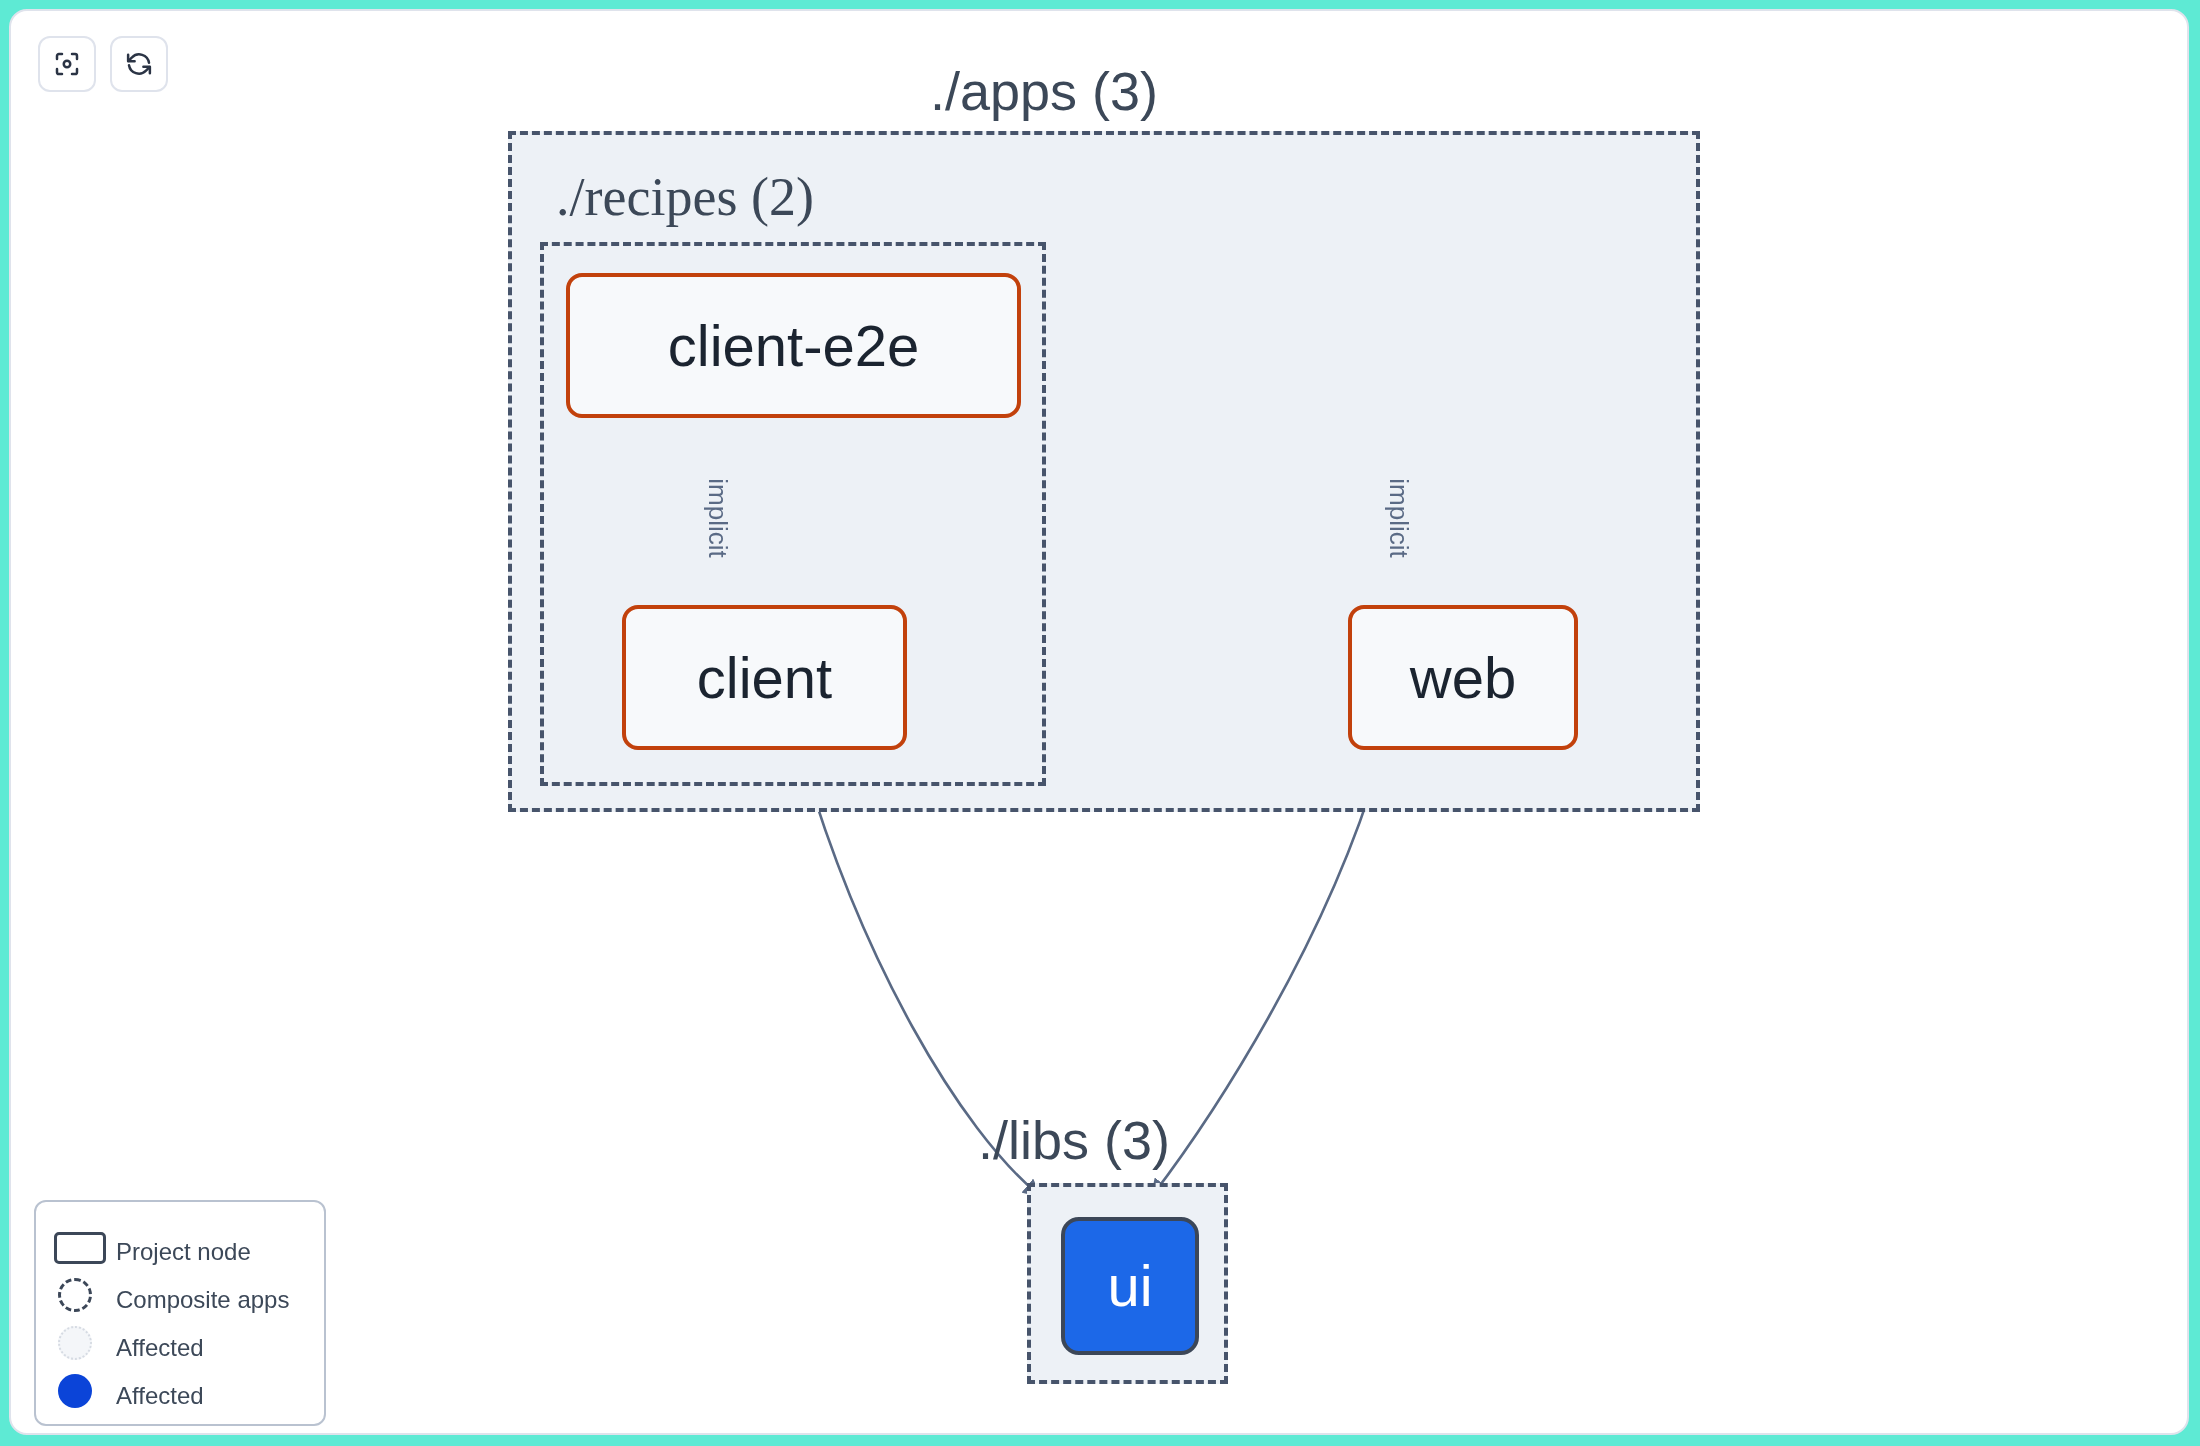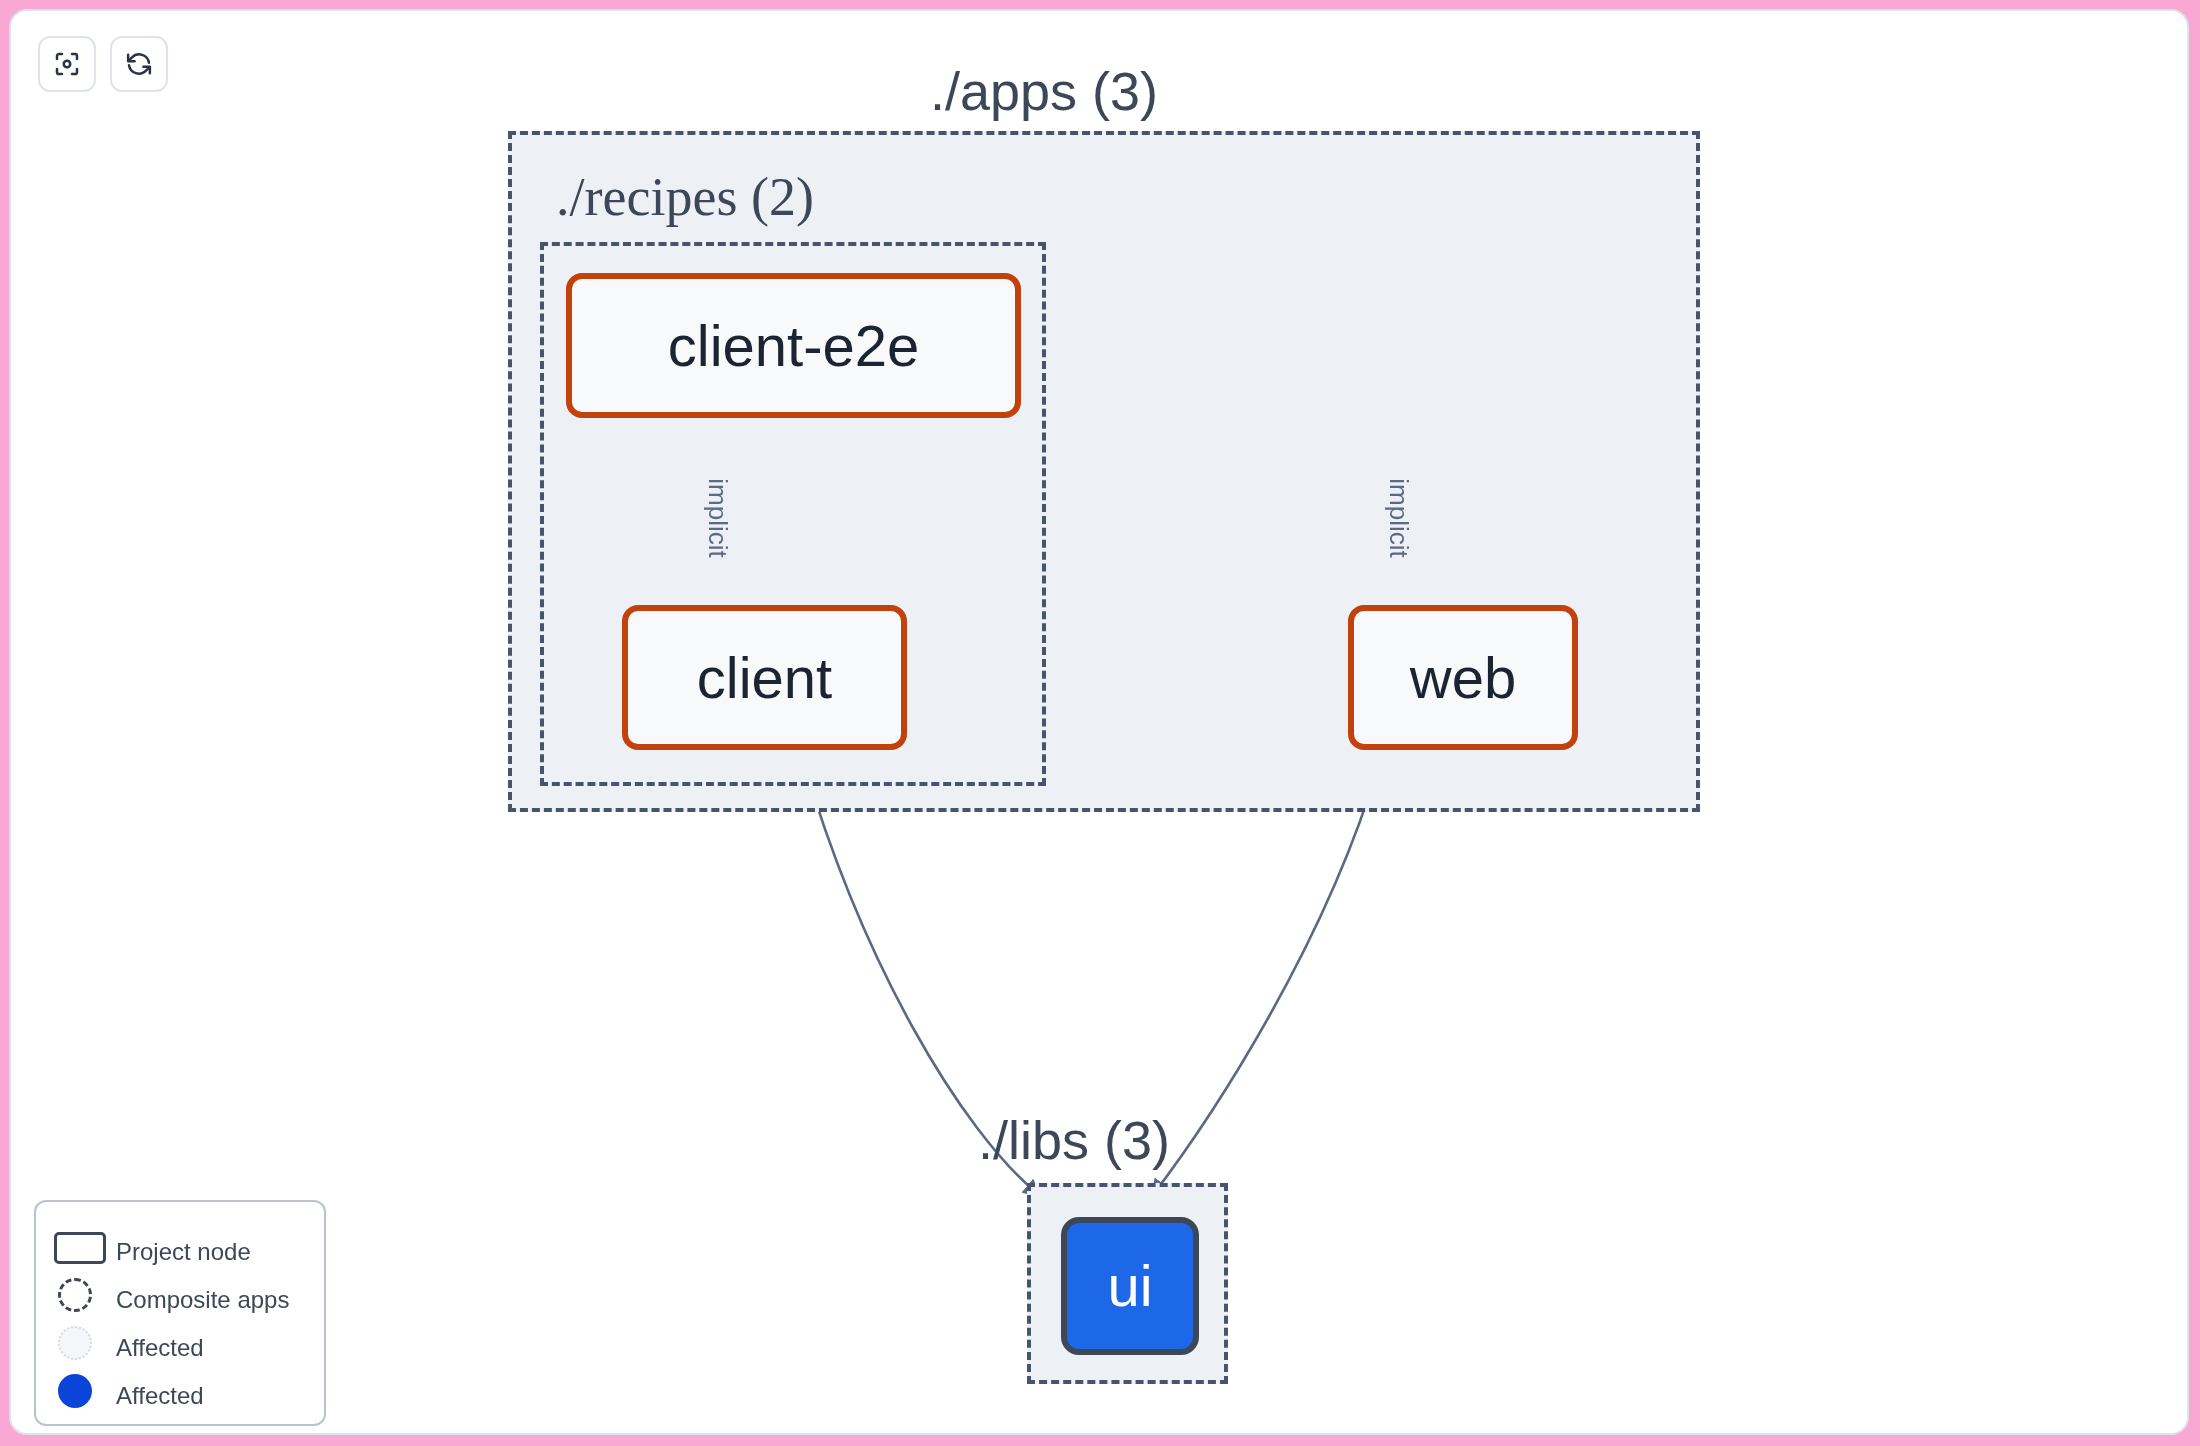--- a/index.html
+++ b/index.html
@@ -5,21 +5,21 @@
   html, body {
     margin: 0;
     padding: 0;
     background: #ffffff;
     font-family: "Liberation Sans", sans-serif;
   }
   #app {
     position: relative;
     width: 2200px;
     height: 1446px;
-    background: #f9a8d4;
+    background: #5eead4;
     overflow: hidden;
   }
   
   .canvas-frame {
     position: absolute;
     left: 9px;
     top: 9px;
     width: 2180px;
     height: 1426px;
     box-sizing: border-box;
@@ -77,21 +77,21 @@
     white-space: nowrap;
     line-height: 1;
     z-index: 25;
   }
 
   
   .node {
     position: absolute;
     box-sizing: border-box;
     background: #f7f9fb;
-    border: 6px solid #c2410c;
+    border: 4px solid #c2410c;
     border-radius: 16px;
     display: flex;
     align-items: center;
     justify-content: center;
     z-index: 20;
     cursor: pointer;
   }
   .node .node-label {
     font-size: 58px;
     color: #1b2430;

